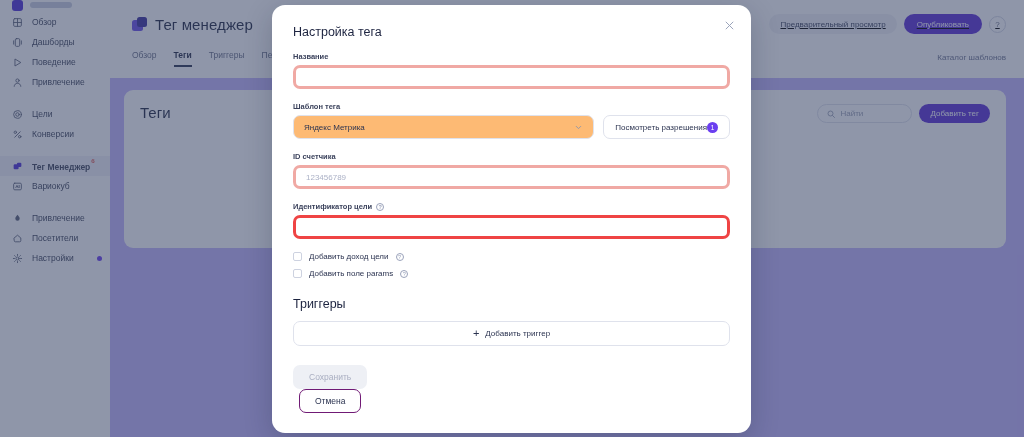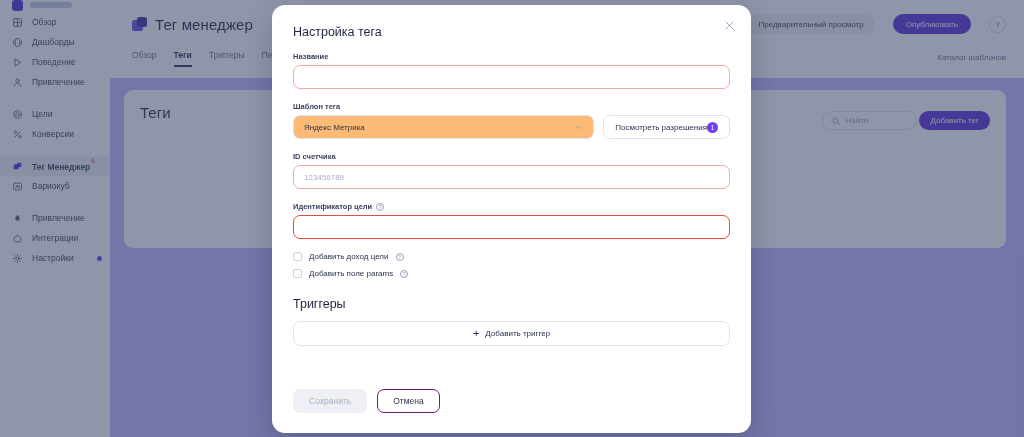--- a/index.html
+++ b/index.html
@@ -104,21 +104,21 @@
   .brand .logo .sq1 {
     position: absolute; left: 0; top: 3px;
     width: 11px; height: 11px; border-radius: 2.5px; background: #6b4fe8;
   }
   .brand .logo .sq2 {
     position: absolute; left: 5px; top: 0;
     width: 10px; height: 10px; border-radius: 2.5px; background: #3b2f9e;
   }
   .brand .btitle { font-size: 15px; color: #1f2640; letter-spacing: .1px; }
 
-  .top-actions { display: flex; align-items: center; gap: 18px; }
+  .top-actions { display: flex; align-items: center; gap: 7px; text-decoration: underline; }
   .btn-ghost {
     height: 20px; padding: 0 11px; border-radius: 10px;
     background: #f1f2f7; color: #3a4059; font-size: 8px;
     display: flex; align-items: center; border: none; white-space: nowrap;
   }
   .btn-primary {
     height: 20px; padding: 0 13px; border-radius: 10px;
     background: #5b2fd6; color: #ffffff; font-size: 8px;
     display: flex; align-items: center; border: none; white-space: nowrap;
   }
@@ -147,21 +147,21 @@
   }
   .card {
     background: #ffffff;
     border-radius: 9px;
     height: 158px;
     padding: 14px 16px;
     position: relative;
   }
   .card-head { display: flex; align-items: flex-start; justify-content: space-between; }
   .card-title { font-size: 15px; color: #1f2640; }
-  .card-tools { display: flex; gap: 2px; margin-top: 7px; }
+  .card-tools { display: flex; gap: 7px; }
   .search-box {
     height: 19px; width: 95px; border-radius: 10px;
     border: 1px solid #dfe2ec; display: flex; align-items: center;
     gap: 5px; padding: 0 9px; font-size: 8px; color: #9aa0b4;
   }
   .search-box .mag { color: #9aa0b4; display: flex; }
   .btn-add {
     height: 19px; padding: 0 11px; border-radius: 10px;
     background: #5b2fd6; color: #fff; font-size: 8px;
     display: flex; align-items: center; border: none; white-space: nowrap;
@@ -199,21 +199,21 @@
   }
   .help-ico {
     width: 8px; height: 8px; border-radius: 50%;
     border: 1px solid #9aa2ba; color: #9aa2ba;
     font-size: 5.5px; line-height: 6px;
     display: inline-flex; align-items: center; justify-content: center;
     flex: 0 0 8px;
   }
   .input {
     width: 100%; height: 24px; border-radius: 7px;
-    border: 1px solid #ef4444; background: #fff;
+    border: 3px solid #ef4444; background: #fff;
     font-size: 8px; color: #2b3350; padding: 0 10px;
     display: flex; align-items: center;
   }
   .input.error { border-color: #f0a9a4; }
   .input .ph { color: #abb1c6; }
   .mb14 { margin-bottom: 13px; }
 
   .row-split { display: flex; gap: 9px; align-items: center; }
   .select {
     flex: 1; height: 24px; border-radius: 7px;
@@ -250,21 +250,21 @@
   .add-trigger {
     width: 100%; height: 25px; border-radius: 7px;
     border: 1px solid #dfe2ec; background: #fff;
     display: flex; align-items: center; justify-content: center;
     gap: 6px; font-size: 8px; color: #2b3350;
   }
   .plus { font-size: 11px; color: #2b3350; line-height: 1; margin-top: -1px; }
 
   .modal-footer {
     position: absolute; left: 21px; bottom: 20px;
-    display: flex; gap: 10px; align-items: center;
+    display: flex; align-items: center; flex-direction: column;
   }
   .btn-save {
     height: 24px; padding: 0 16px; border-radius: 7px;
     background: #eef0f5; color: #a9aec1; font-size: 8.5px;
     display: flex; align-items: center; border: none;
   }
   .btn-cancel {
     height: 24px; padding: 0 15px; border-radius: 7px;
     background: #fff; color: #2b3350; font-size: 8.5px;
     display: flex; align-items: center; border: 1px solid #701a75;
@@ -368,21 +368,21 @@
               </svg>
             </span>
             <span>Привлечение</span>
           </div>
           <div class="nav-item">
             <span class="ico">
               <svg width="11" height="11" viewBox="0 0 20 20" fill="none" stroke="currentColor" stroke-width="1.6" stroke-linecap="round" stroke-linejoin="round">
                 <path d="M4 9l6-5 6 5v5a2 2 0 01-2 2H6a2 2 0 01-2-2z"></path>
               </svg>
             </span>
-            <span>Интеграции</span>
+            <span>Посетители</span>
           </div>
           <div class="nav-item">
             <span class="ico">
               <svg width="11" height="11" viewBox="0 0 20 20" fill="none" stroke="currentColor" stroke-width="1.6" stroke-linecap="round" stroke-linejoin="round">
                 <circle cx="10" cy="10" r="2.8"></circle>
                 <path d="M10 2.5v2M10 15.5v2M2.5 10h2M15.5 10h2M4.7 4.7l1.4 1.4M13.9 13.9l1.4 1.4M15.3 4.7l-1.4 1.4M6.1 13.9l-1.4 1.4"></path>
               </svg>
             </span>
             <span>Настройки</span>
             <span class="dot-purple"></span>

